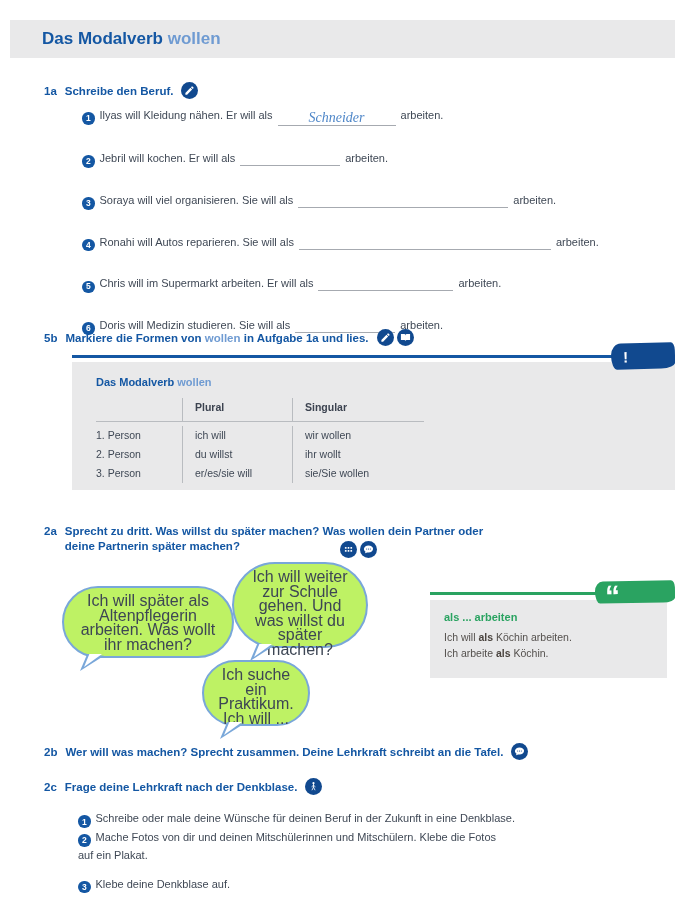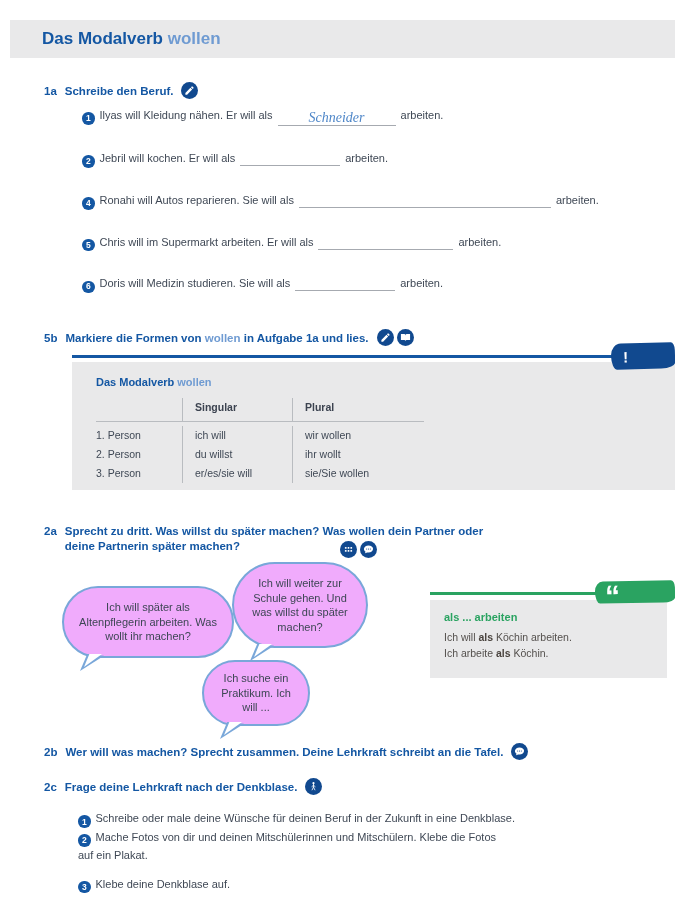--- a/index.html
+++ b/index.html
@@ -48,23 +48,23 @@
   .gtable{display:grid;grid-template-columns:86px 110px 132px;margin-top:10px;font-size:10.5px;}
   .gtable .c{padding:2px 10px 2px 0;line-height:15px;}
   .gtable .c.ind{padding-left:12px;border-left:1px solid var(--tline);}
   .gtable .th{font-weight:bold;color:#3c4350;padding-bottom:6px;}
   .gtable .hr{grid-column:1/-1;height:1px;background:var(--tline);margin-bottom:4px;}
   
   .head2a{width:500px;position:absolute;left:44px;top:524px;}
   .head2a .tt{display:inline-block;width:448px;vertical-align:top;}
   .head2a .icnrow{position:absolute;left:296px;top:19px;}
   .bubbles{position:absolute;left:50px;top:556px;width:390px;height:195px;}
-  .bubble{position:absolute;background:#f0abfc;border:2px solid var(--bub);border-radius:46px;
-          font-size:11px;line-height:14.5px;text-align:center;color:#3d4654;
-          display:flex;align-items:center;justify-content:center;box-sizing:border-box;}
+  .bubble{position:absolute;background:#bef264;border:2px solid var(--bub);border-radius:46px;
+          font-size:16px;line-height:14.5px;text-align:center;color:#3d4654;
+          display:flex;justify-content:center;box-sizing:border-box;}
   .bubble::before{content:"";position:absolute;left:16px;bottom:-15px;width:24px;height:17px;
           background:var(--bub);clip-path:polygon(0 100%,30% 0,100% 10%);}
   .bubble::after{content:"";position:absolute;left:20px;bottom:-11px;width:18px;height:13px;
           background:#fff;clip-path:polygon(0 100%,30% 0,100% 0);}
   .bub1{left:12px;top:30px;width:172px;height:72px;padding:6px 12px;}
   .bub2{left:182px;top:6px;width:136px;height:86px;padding:6px 10px;}
   .bub3{left:152px;top:104px;width:108px;height:66px;padding:6px 8px;}
   
   .info{position:absolute;left:430px;top:584px;width:245px;}
   .green-rule{position:absolute;left:0;top:8px;width:100%;height:2.5px;background:var(--green);}
@@ -108,20 +108,25 @@
       <span class="ncirc">1</span><span>Ilyas will Kleidung nähen. Er will als</span><span class="blank b1">
           <span class="hand">Schneider</span>
         </span><span>arbeiten.</span>
     </div>
     <div class="item">
       <span class="ncirc">2</span><span>Jebril will kochen. Er will als</span><span class="blank b2">
           <span class="hand"></span>
         </span><span>arbeiten.</span>
     </div>
     <div class="item">
+      <span class="ncirc">3</span><span>Soraya will viel organisieren. Sie will als</span><span class="blank b3">
+          <span class="hand"></span>
+        </span><span>arbeiten.</span>
+    </div>
+    <div class="item">
       <span class="ncirc">4</span><span>Ronahi will Autos reparieren. Sie will als</span><span class="blank b4">
           <span class="hand"></span>
         </span><span>arbeiten.</span>
     </div>
     <div class="item">
       <span class="ncirc">5</span><span>Chris will im Supermarkt arbeiten. Er will als</span><span class="blank b5">
           <span class="hand"></span>
         </span><span>arbeiten.</span>
     </div>
     <div class="item">
@@ -152,22 +157,22 @@
     <div class="blue-rule"></div>
     <div class="badge badge-ex">
         <span>!</span>
       </div>
   </div>
 
   <div class="graybox">
     <div class="boxtitle"><span>Das Modalverb</span> <span class="lt">wollen</span></div>
     <div class="gtable">
       <div class="c th"></div>
+      <div class="c th ind">Plural</div>
       <div class="c th ind">Singular</div>
-      <div class="c th ind">Plural</div>
       <div class="hr"></div>
       <div class="c">1. Person</div>
       <div class="c ind">ich will</div>
       <div class="c ind">wir wollen</div>
       <div class="c">2. Person</div>
       <div class="c ind">du willst</div>
       <div class="c ind">ihr wollt</div>
       <div class="c">3. Person</div>
       <div class="c ind">er/es/sie will</div>
       <div class="c ind">sie/Sie wollen</div>

